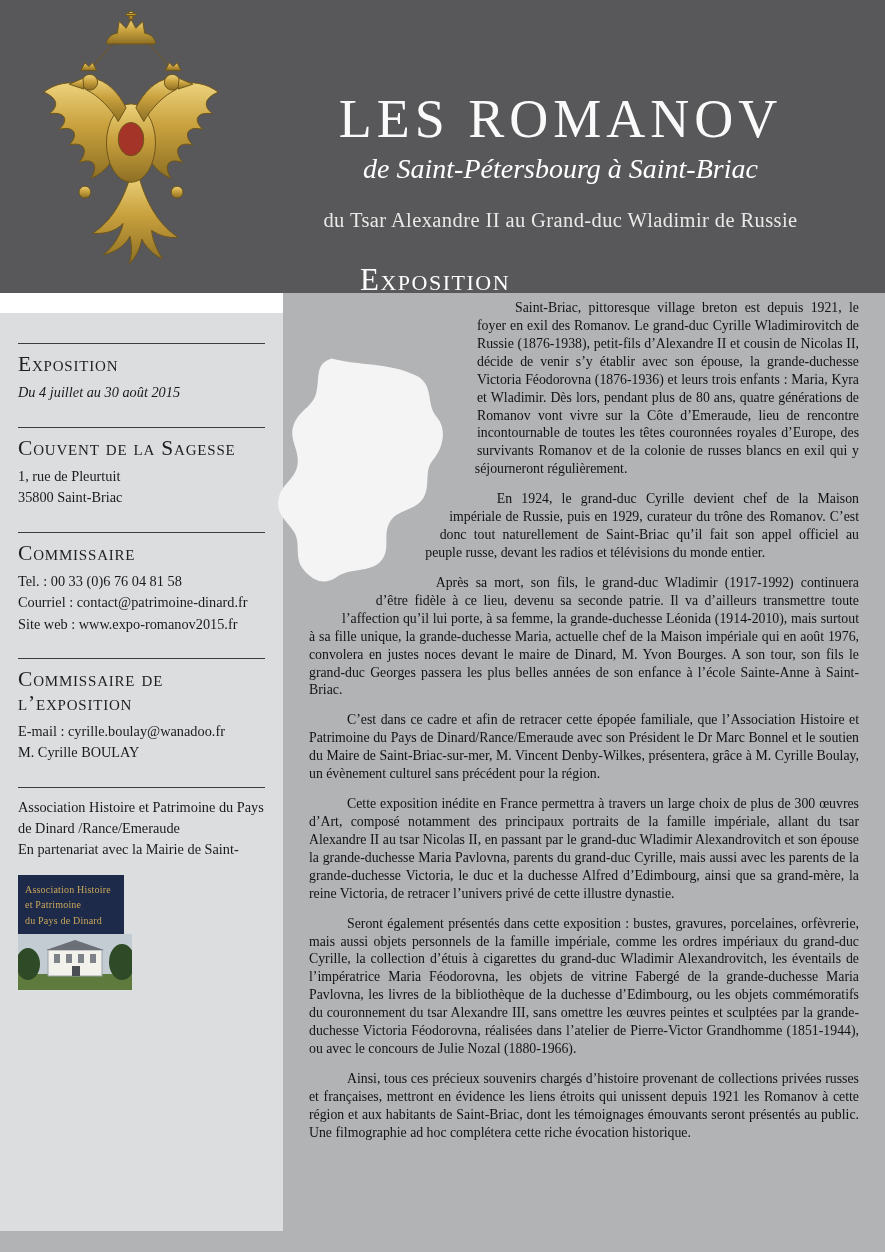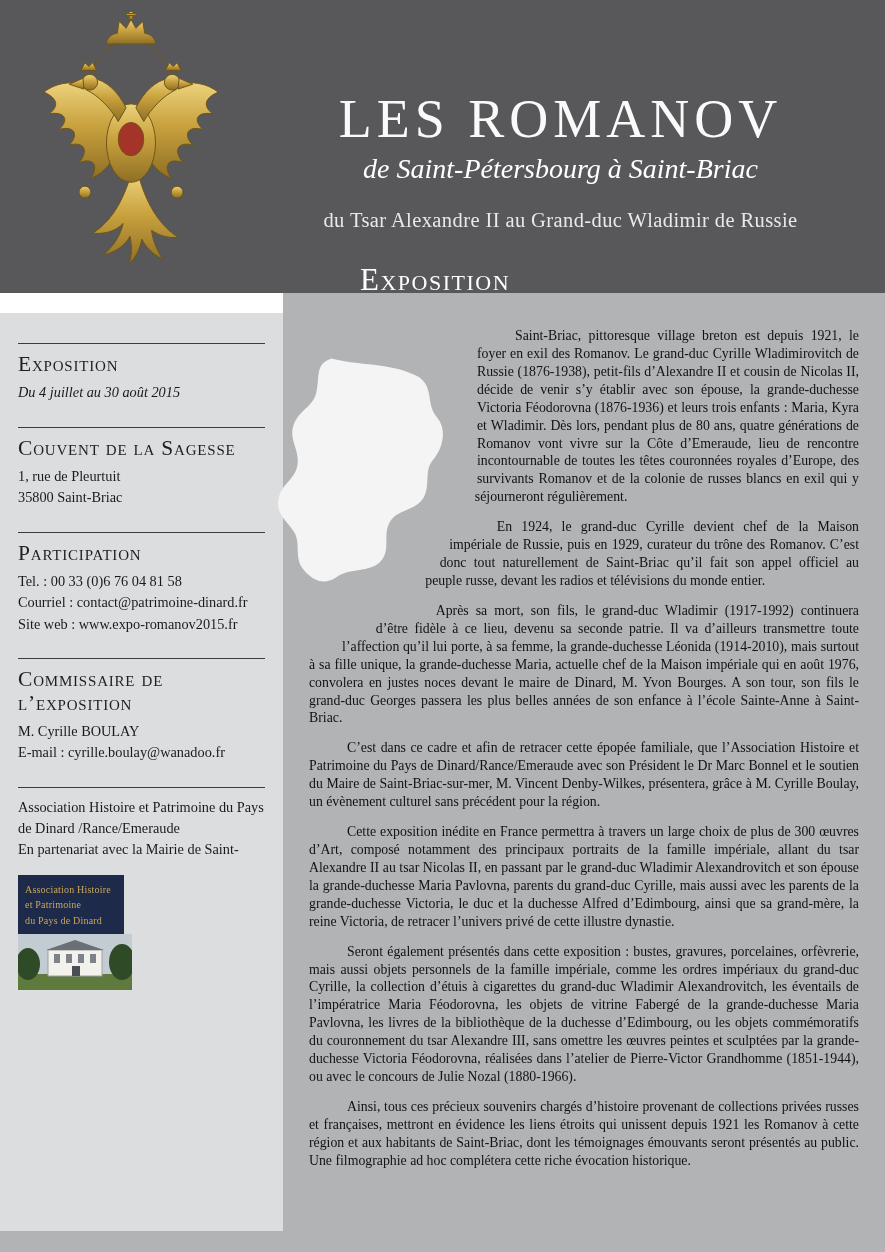--- a/index.html
+++ b/index.html
@@ -27,21 +27,21 @@
   .section { margin-bottom:23px; }
   .rule { height:1px; background:#3c3c3c; width:247px; margin-bottom:9px; }
   .sec-h { font-variant:small-caps; font-size:21.5px; letter-spacing:0.8px; color:#1f1f1f; line-height:1.08; margin-bottom:6px; font-weight:normal; }
   .sec-line { font-size:14.3px; line-height:1.5; color:#1a1a1a; }
   .italic { font-style:italic; }
   .assoc-logo { width:106px; margin:14px 0 0 0; }
   .assoc-text { background:#1e2a4a; color:#c9a75a; font-size:10px; line-height:1.55; text-align:left; padding:7px 6px 6px 7px; letter-spacing:0.2px; }
   .assoc-photo { display:block; width:114px; height:56px; }
 
   
-  .main { position:absolute; left:283px; top:0; right:0; bottom:0; padding:34px 26px 0 26px;font-family:Liberation Serif, serif; }
+  .main { position:absolute; left:283px; top:0; right:0; bottom:0; padding:6px 26px 0 26px;font-family:Liberation Serif, serif; }
   .map-blob { position:absolute; left:-8px; top:60px; width:188px; height:312px; z-index:0; pointer-events:none; }
   .text-flow { position:relative; z-index:1; }
   .shape-float { float:left; width:168px; height:292px; margin-top:50px; shape-outside:polygon(0 0, 100% 0, 100% 46%, 76% 68%, 46% 84%, 0 96%); }
   .main p { font-size:13.8px; line-height:1.3; text-align:justify; text-indent:38px; color:#121212; margin-bottom:12px; }
 </style>
 </head>
 <body>
 
 <div class="page">
 
@@ -114,31 +114,31 @@
       <div class="section">
         <div class="rule"></div>
         <h2 class="sec-h">Couvent de la Sagesse</h2>
         <div class="sec-line">1, rue de Pleurtuit</div>
         <div class="sec-line">35800 Saint-Briac</div>
       </div>
 
 
       <div class="section">
         <div class="rule"></div>
-        <h2 class="sec-h">Participation</h2>
+        <h2 class="sec-h">Commissaire</h2>
         <div class="sec-line">Tel. : 00 33 (0)6 76 04 81 58</div>
         <div class="sec-line">Courriel : contact@patrimoine-dinard.fr</div>
         <div class="sec-line">Site web : www.expo-romanov2015.fr</div>
       </div>
 
       <div class="section">
         <div class="rule"></div>
         <h2 class="sec-h">Commissaire de l’exposition</h2>
+        <div class="sec-line">E-mail : cyrille.boulay@wanadoo.fr</div>
         <div class="sec-line">M. Cyrille BOULAY</div>
-        <div class="sec-line">E-mail : cyrille.boulay@wanadoo.fr</div>
       </div>
 
       <div class="section">
         <div class="rule"></div>
         <div class="sec-line">Association Histoire et Patrimoine du Pays de Dinard /Rance/Emeraude</div>
         <div class="sec-line">En partenariat avec la Mairie de Saint-</div>
 
         <div class="assoc-logo">
           <div class="assoc-text">
             <div>Association Histoire</div>

